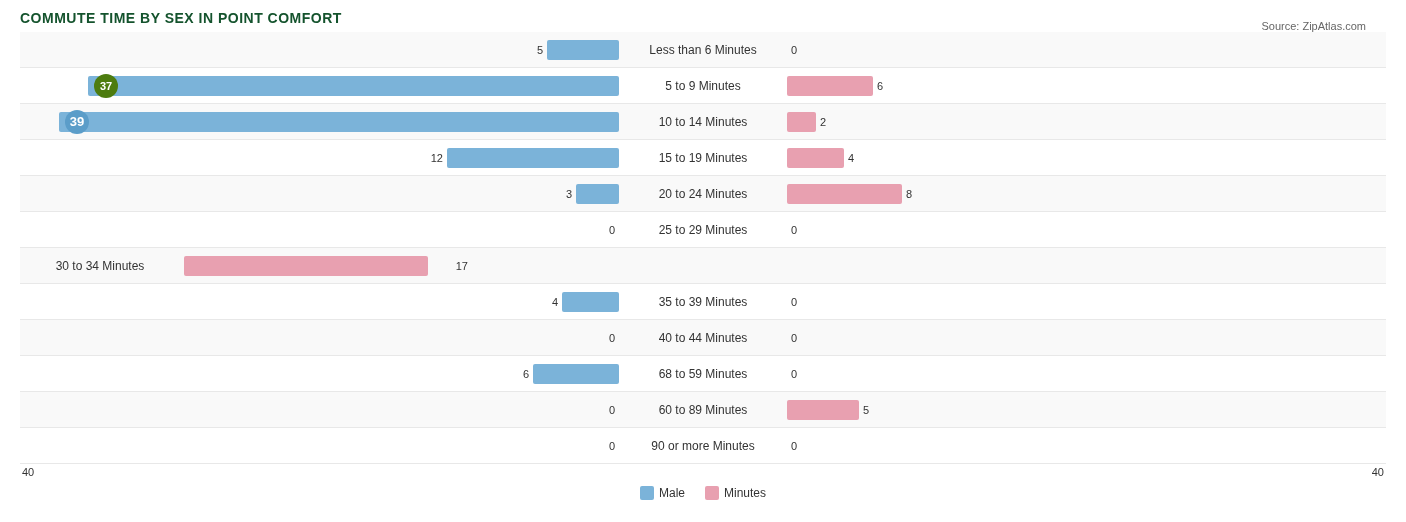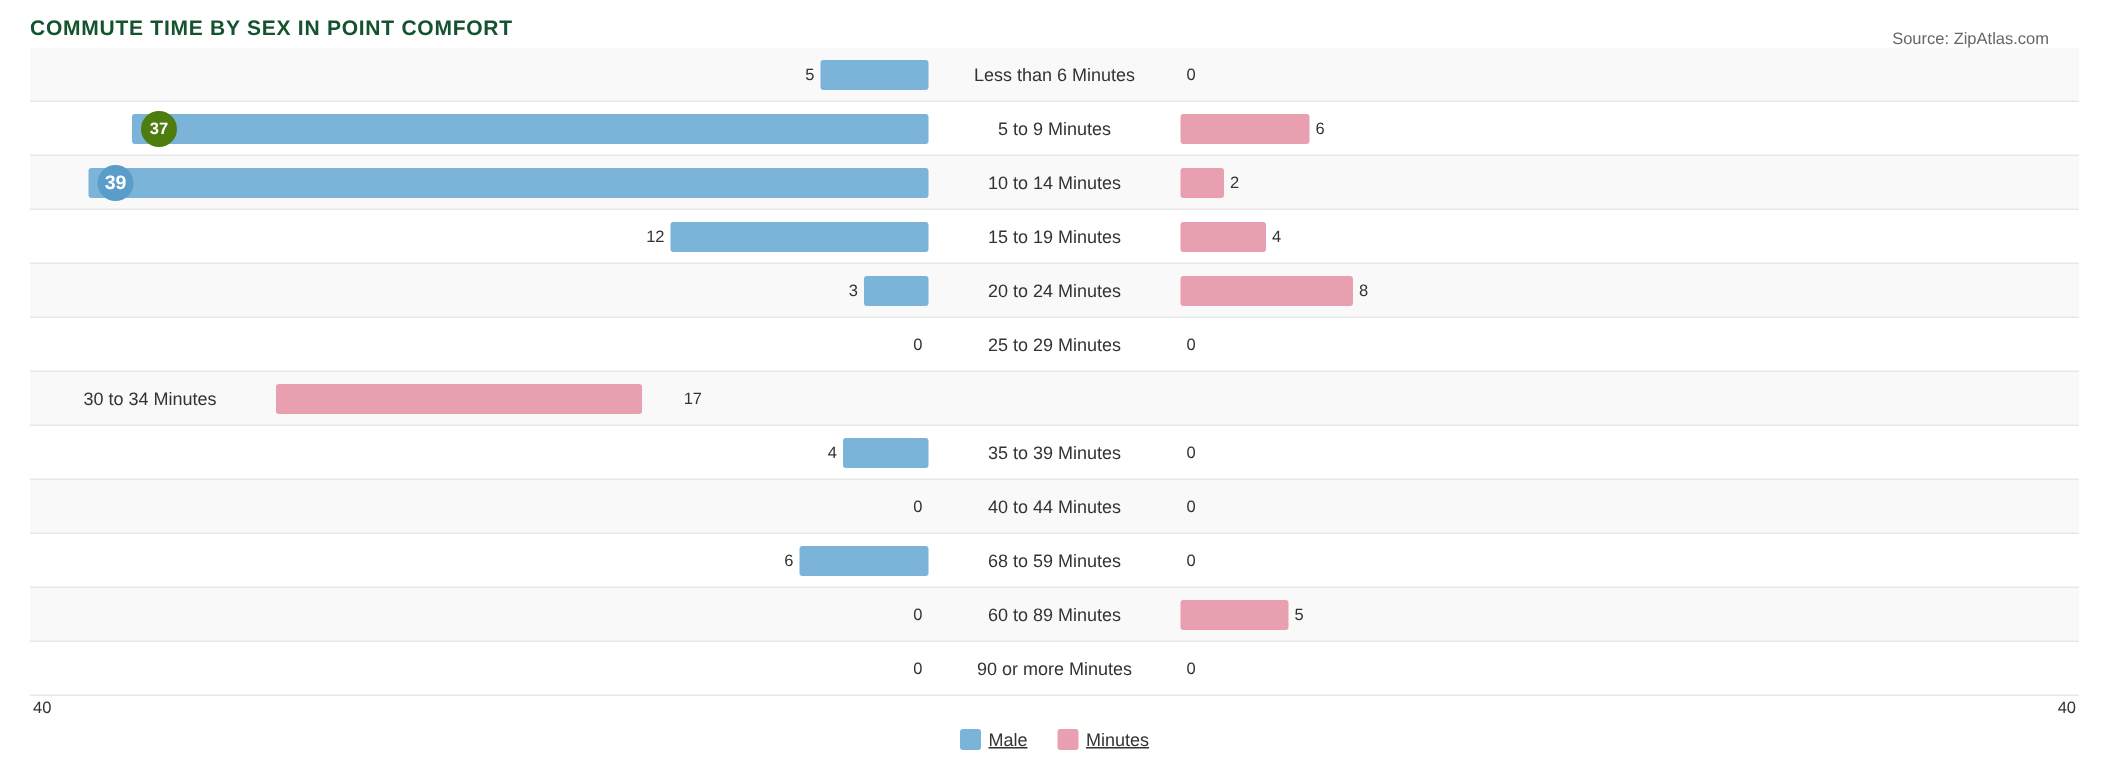--- a/index.html
+++ b/index.html
@@ -111,21 +111,20 @@
       margin-left: 4px;
     }
     .legend {
       display: flex;
       justify-content: center;
       align-items: center;
       gap: 20px;
       margin-top: 6px;
       font-size: 12px;
       color: #333;
-      text-decoration: underline;
     }
     .legend-item {
       display: flex;
       align-items: center;
       gap: 5px;
     }
     .legend-box {
       width: 14px;
       height: 14px;
       border-radius: 2px;

